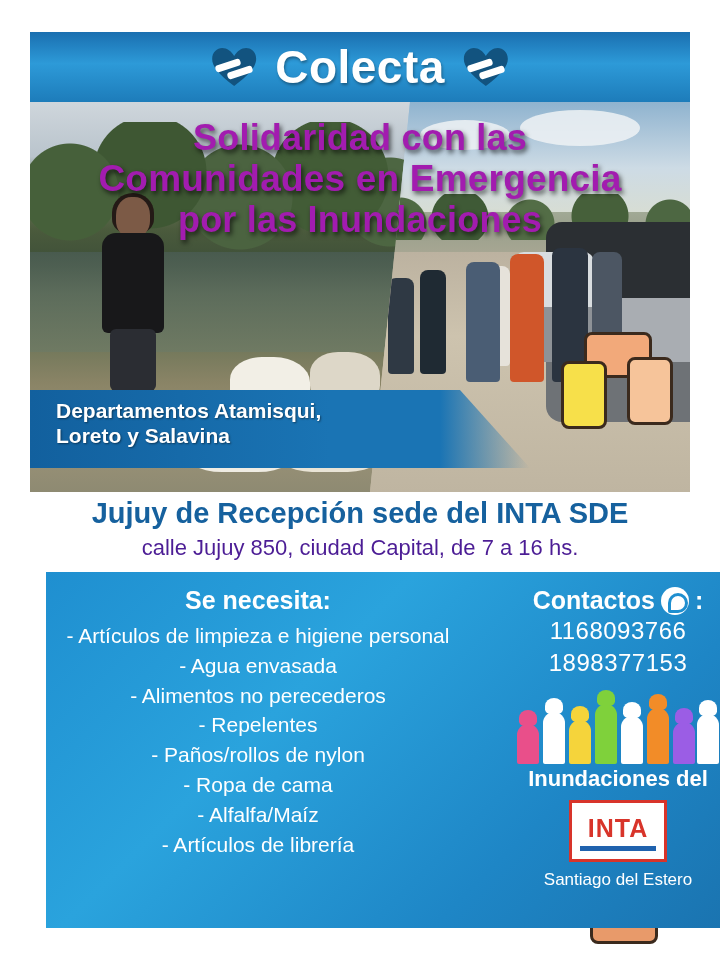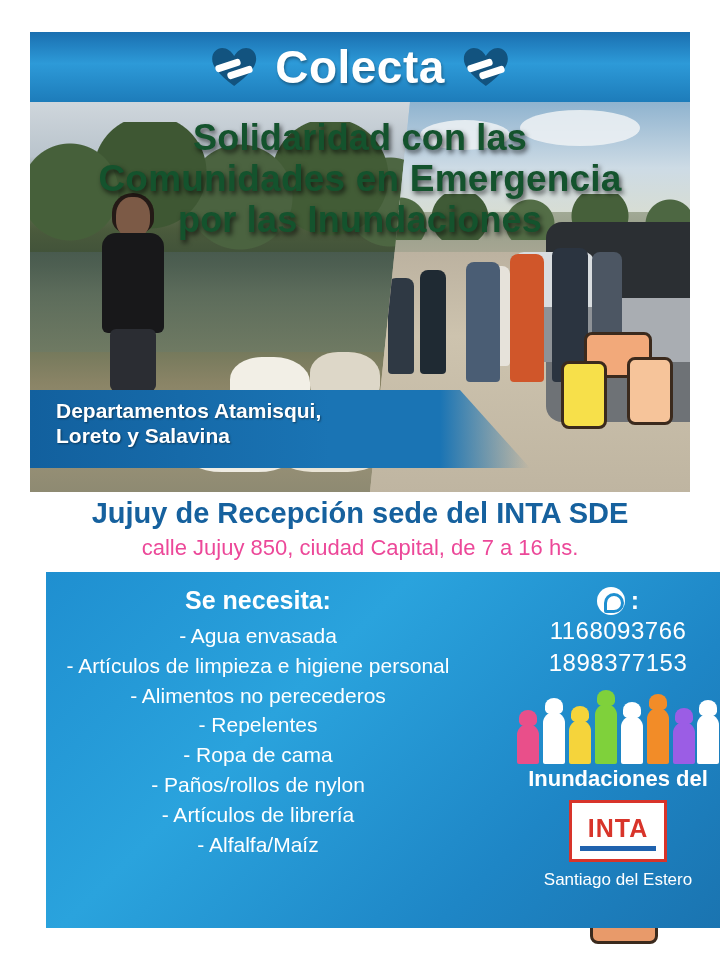--- a/index.html
+++ b/index.html
@@ -179,21 +179,21 @@
   .photo-right .f5 { left: 182px; top: 146px; width: 36px; height: 134px; background:#2b3440; }
   .photo-right .f6 { left: 222px; top: 150px; width: 30px; height: 126px; background:#4c5663; }
   .photo-right .f7 { left: 118px; top: 164px; width: 22px; height: 100px; background:#e6e2da; }
 
   
   .headline {
     position: absolute;
     left: 30px; top: 118px;
     width: 660px;
     text-align: center;
-    color: #14532d;
+    color: #a21caf;
     font-size: 36px;
     font-weight: bold;
     line-height: 1.12;
     text-shadow: 2px 3px 5px rgba(0,0,0,.65);
     letter-spacing: .2px;
   }
   .headline .l2 { font-size: 37px; }
 
   
   .ribbon {
@@ -238,21 +238,21 @@
     width: 660px;
     text-align: center;
   }
   .reception-title {
     color: #16619e;
     font-size: 29px;
     font-weight: bold;
     line-height: 1.2;
   }
   .reception-sub {
-    color: #ec4899;
+    color: #4c1d95;
     font-size: 22px;
     margin-top: 4px;
   }
 
   
   .bottom {
     position: absolute;
     left: 46px; top: 572px;
     width: 704px; height: 356px;
     background: linear-gradient(135deg, #1f8fd0 0%, #2aa3dd 35%, #1e86c6 70%, #1a72ae 100%);
@@ -453,33 +453,34 @@
   <div class="reception">
     <div class="reception-title">Jujuy de Recepción sede del INTA SDE</div>
     <div class="reception-sub">calle Jujuy 850, ciudad Capital, de 7 a 16 hs.</div>
   </div>
 
   <div class="bottom">
 
     <div class="needs">
       <div class="needs-title">Se necesita:</div>
       <ul>
+        <li>- Artículos de limpieza  e higiene personal</li>
         <li>- Agua envasada</li>
-        <li>- Artículos de limpieza  e higiene personal</li>
         <li>- Alimentos  no perecederos</li>
         <li>- Repelentes</li>
+        <li>- Paños/rollos de nylon</li>
         <li>- Ropa de cama</li>
-        <li>- Paños/rollos de nylon</li>
+        <li>- Alfalfa/Maíz</li>
         <li>- Artículos de librería</li>
-        <li>- Alfalfa/Maíz</li>
       </ul>
     </div>
 
     <div class="contacts">
       <div class="contacts-title">
+        <span>Contactos</span>
         <span class="wa"></span>
         <span>:</span>
       </div>
       <div class="phone">1168093766</div>
       <div class="phone">1898377153</div>
 
       <div class="people-icon">
         <span class="p1"></span>
           <span class="p2"></span>
           <span class="p3"></span>

